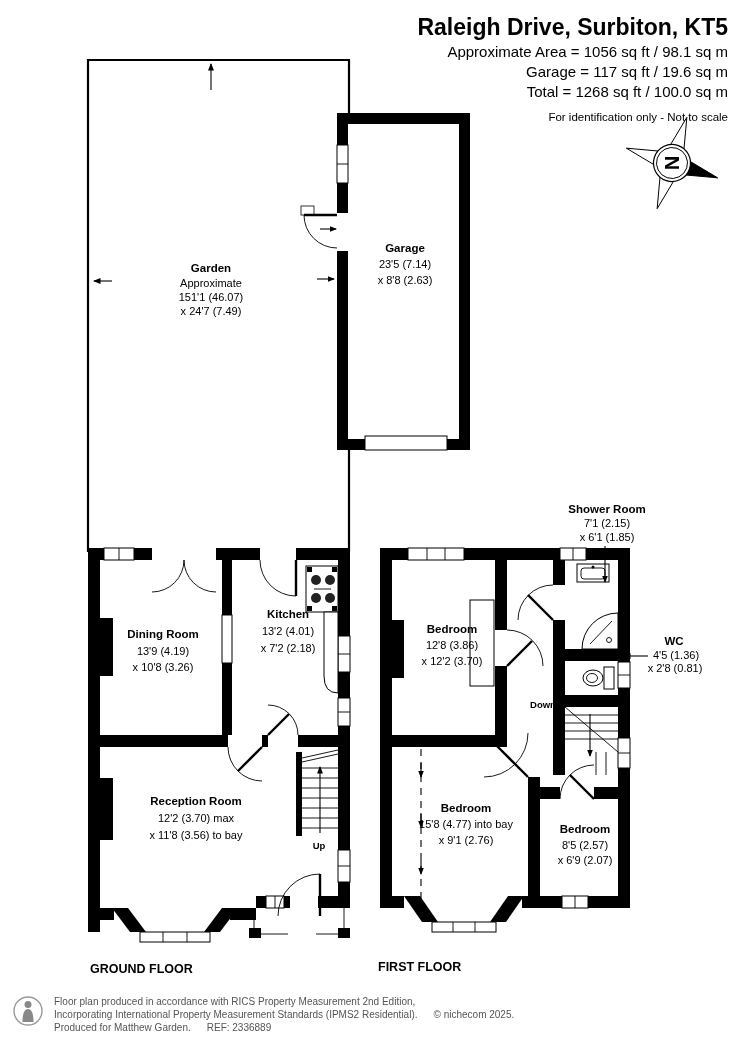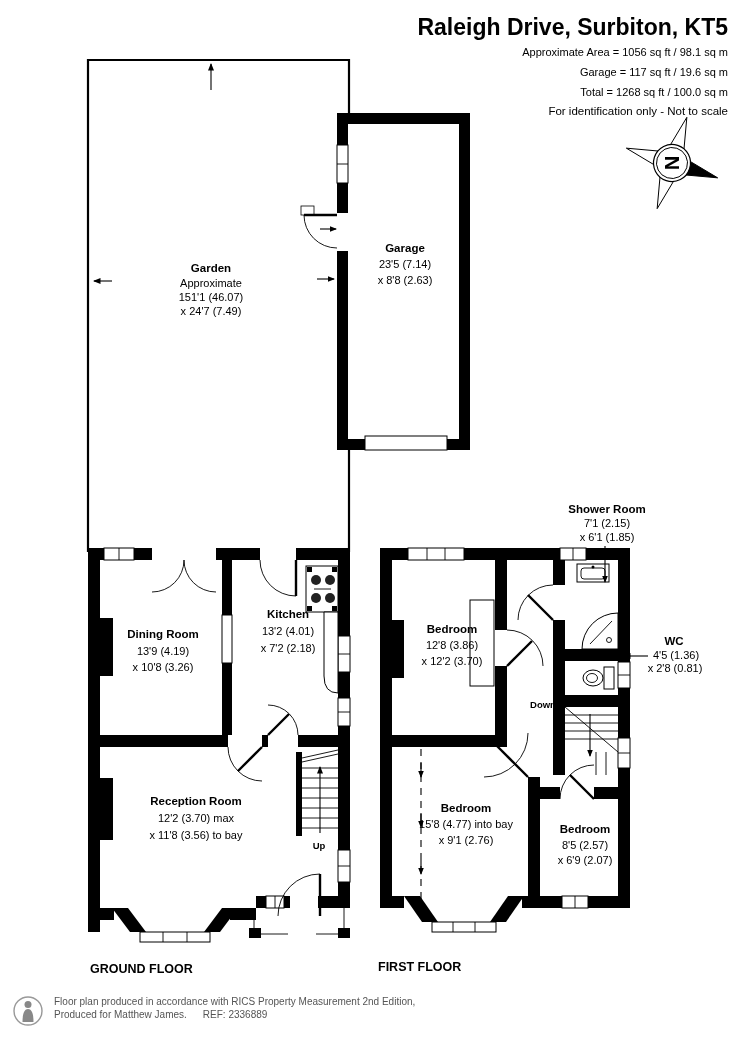--- a/index.html
+++ b/index.html
@@ -1,20 +1,20 @@
 <!DOCTYPE html>
 <html><head>
 <meta charset="utf-8">
 <style>
   html,body{margin:0;padding:0;background:#fff;}
   body{width:736px;height:1040px;position:relative;font-family:"Liberation Sans",sans-serif;color:#000;overflow:hidden;}
   .hdr{position:absolute;top:12px;right:8px;text-align:right;}
   .hdr .title{font-size:23px;font-weight:bold;letter-spacing:0;line-height:30px;}
-  .hdr .aline{font-size:11px;line-height:20px;}
-  .hdr .disc{font-size:11.5px;line-height:18px;margin-top:0;}
+  .hdr .aline{font-size:15px;line-height:20px;}
+  .hdr .disc{font-size:11.5px;line-height:18px;margin-top:6px;}
   .ftr{position:absolute;left:12px;top:995px;display:flex;align-items:flex-start;}
   .ftr .txt{margin-left:10px;font-size:10px;line-height:13px;color:#555;}
   .ftr .cpy{margin-left:16px;}
   svg text{font-family:"Liberation Sans",sans-serif;fill:#000;}
   .rname{font-size:11.5px;font-weight:bold;text-anchor:middle;}
   .rdim{font-size:11px;text-anchor:middle;}
   .tiny{font-size:9.5px;font-weight:bold;text-anchor:middle;}
   .flab{font-size:12.5px;font-weight:bold;}
   .wall{fill:#000;stroke:none;}
   .win{fill:#fff;stroke:#000;stroke-width:1;}
@@ -340,16 +340,19 @@
 
 <div class="ftr">
   <svg width="32" height="36" viewBox="0 0 32 36">
     <circle cx="16" cy="16" r="14" fill="none" stroke="#999" stroke-width="1.4"></circle>
     <circle cx="16" cy="9.5" r="3.5" fill="#888"></circle>
     <path d="M10.5,27 C10.5,18 12.5,14 16,14 C19.5,14 21.5,18 21.5,27 Z" fill="#888"></path>
   </svg>
   <div class="txt">
     <div>Floor plan produced in accordance with RICS Property Measurement 2nd Edition,</div>
     <div>
-      <span>Produced for Matthew James.</span><span class="cpy">REF: 2336889</span>
+      <span>Incorporating International Property Measurement Standards (IPMS2 Residential).</span><span class="cpy">© nichecom 2025.</span>
+    </div>
+    <div>
+      <span>Produced for Matthew Garden.</span><span class="cpy">REF: 2336889</span>
     </div>
   </div>
 </div>
 
 </body></html>

